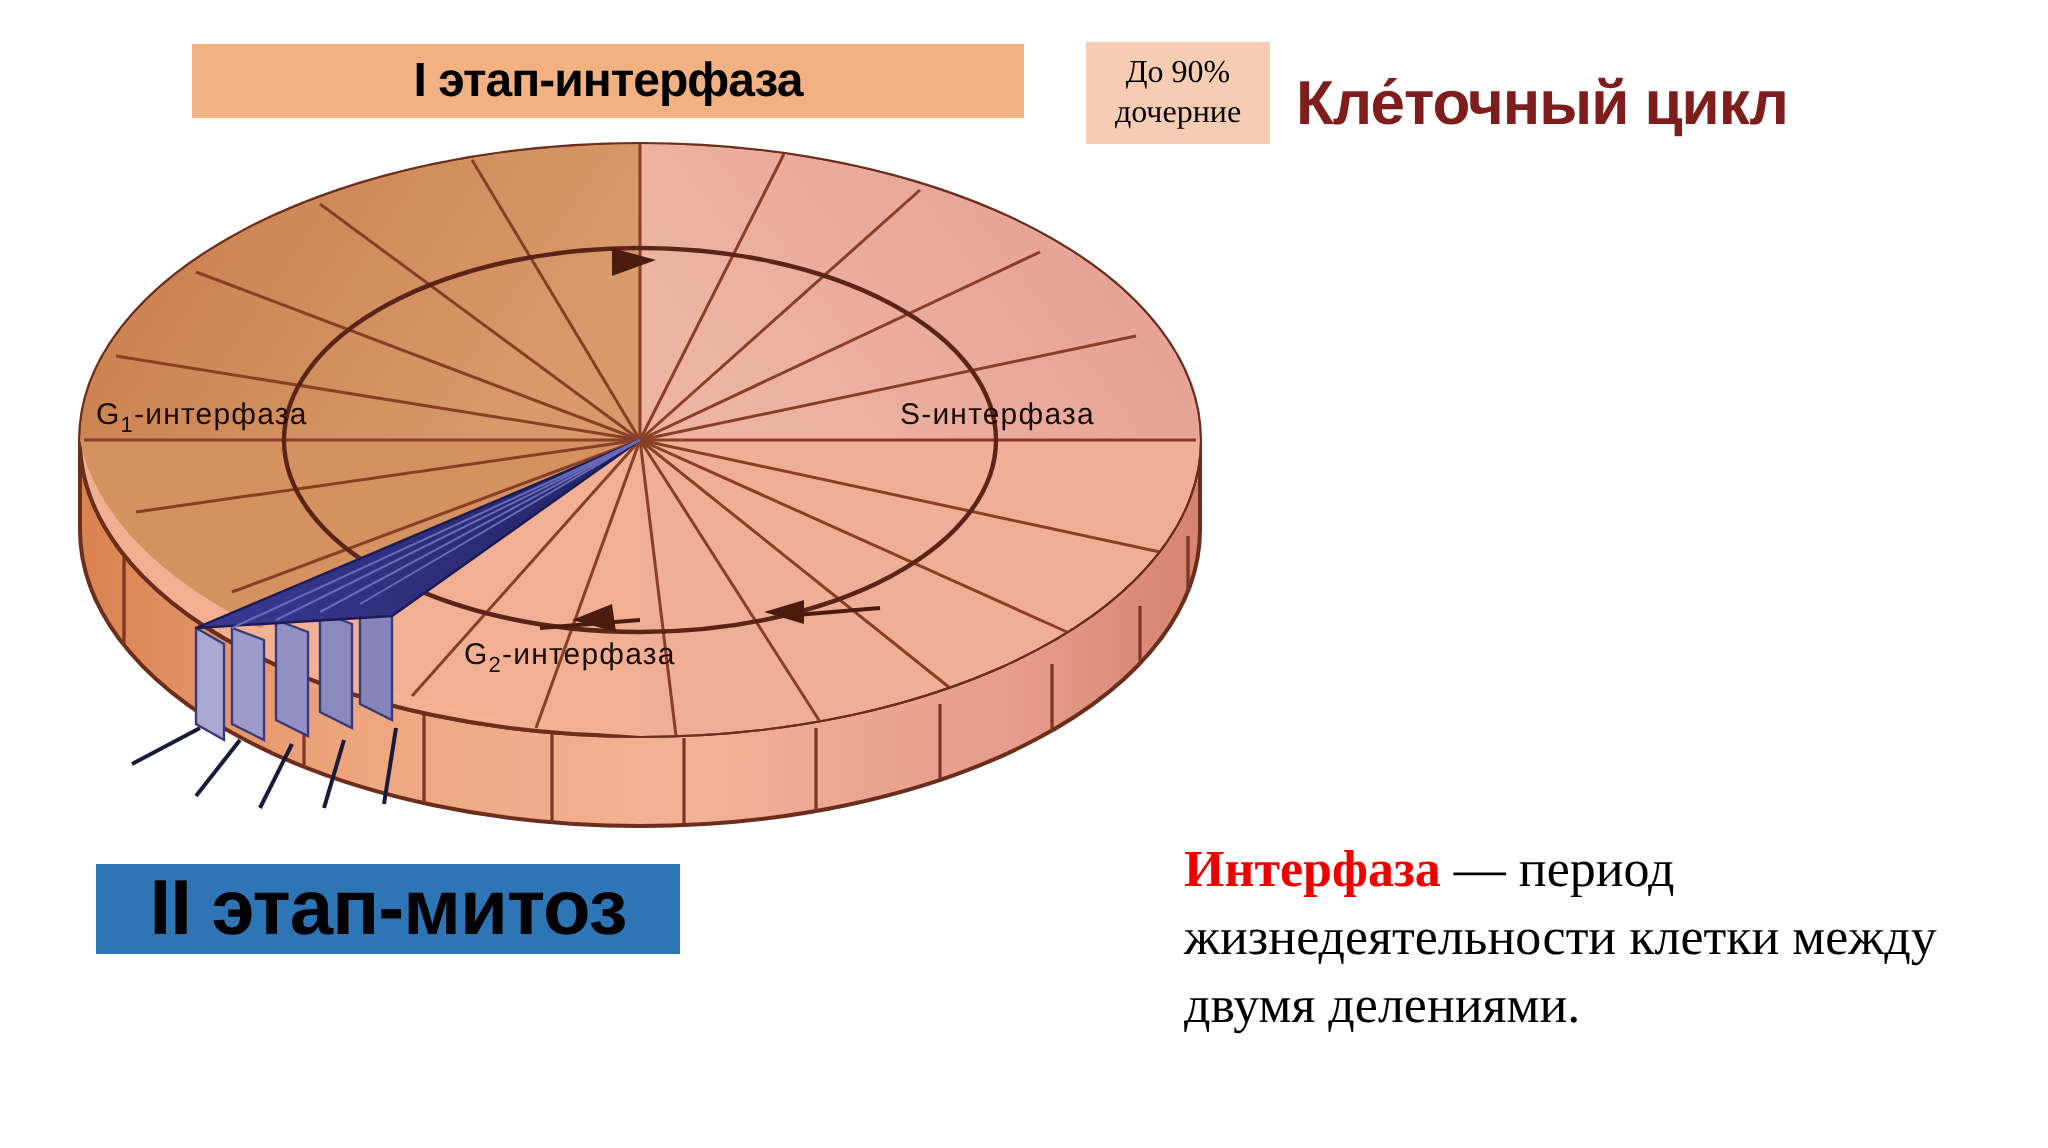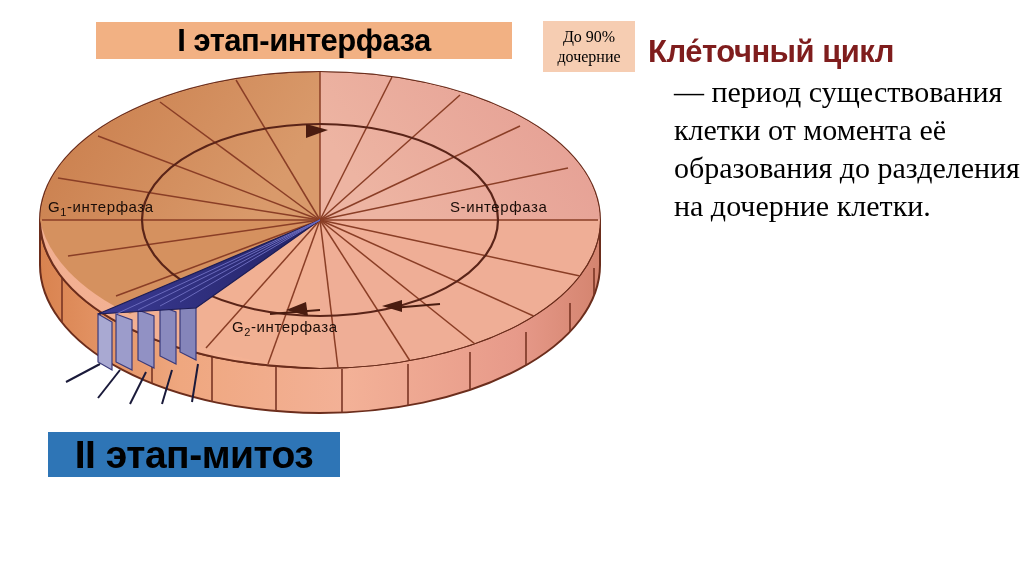--- a/index.html
+++ b/index.html
@@ -26,21 +26,21 @@
     font-weight: bold;
     color: #000000;
     letter-spacing: -0.5px;
   }
   #banner-interphase {
     left: 96px;
     top: 22px;
     width: 416px;
     height: 37px;
     background: #F2B183;
-    font-size: 31px;
+    font-size: 24px;
   }
   #banner-mitosis {
     left: 48px;
     top: 432px;
     width: 292px;
     height: 45px;
     background: #2E75B6;
     font-size: 39px;
   }
 
@@ -127,23 +127,25 @@
 
   <div id="note-90">
     <span>До 90%</span>
     <span>дочерние</span>
   </div>
 
   <div class="banner" id="banner-mitosis">II этап-митоз</div>
 
   <div id="text-cellcycle">
     <span class="title">Кле́точный цикл</span>
-    <span class="body">— период существования клетки от момента её образования до разделения на дочерние клетки.</span>
-  </div>
-
+  </div>
+
+  <div id="text-interphase">
+    <span class="kw">Интерфаза</span><span> — период жизнедеятельности клетки между двумя делениями.</span>
+  </div>
 
   <div id="diagram">
     <svg width="600" height="360" viewBox="0 0 600 360" xmlns="http://www.w3.org/2000/svg">
       <defs>
 
         <linearGradient id="gLeft" x1="0" y1="0" x2="1" y2="0.35">
           <stop offset="0" stop-color="#C87B49"></stop>
           <stop offset="1" stop-color="#D99A6B"></stop>
         </linearGradient>
         <linearGradient id="gRight" x1="1" y1="0" x2="0" y2="0.4">

